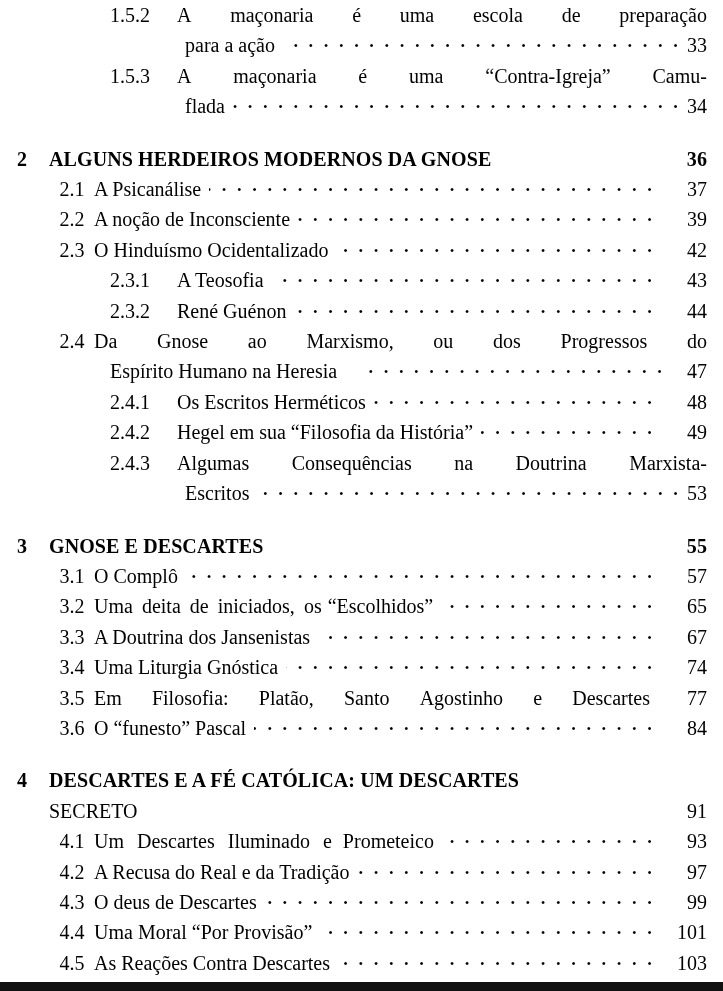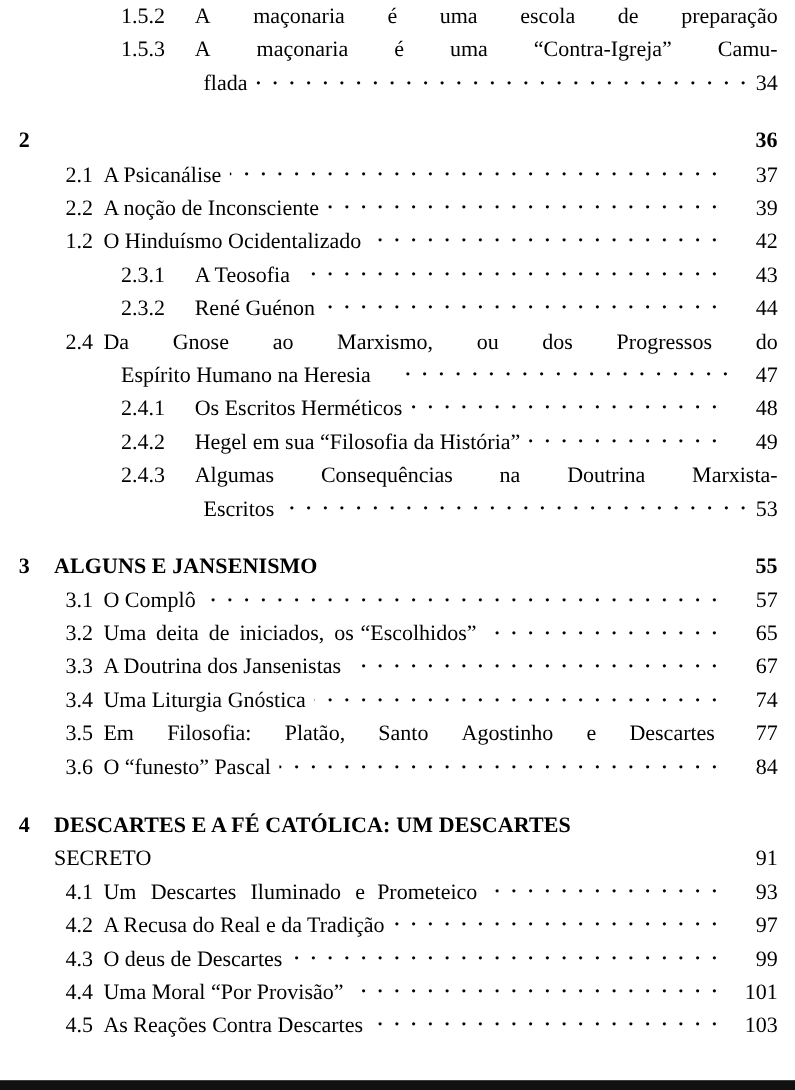--- a/index.html
+++ b/index.html
@@ -144,20 +144,25 @@
       <span class="w">A</span>
         <span class="w">maçonaria</span>
         <span class="w">é</span>
         <span class="w">uma</span>
         <span class="w">escola</span>
         <span class="w">de</span>
         <span class="w">preparação</span>
     </span>
   </div>
 
+  <div class="toc-row cont-subsection">
+    <span class="title">para a ação</span>
+    <span class="leader"></span>
+    <span class="pageno">33</span>
+  </div>
 
   <div class="toc-row lvl-subsection wrap-first">
     <span class="num">1.5.3</span>
     <span class="title">
       <span class="w">A</span>
         <span class="w">maçonaria</span>
         <span class="w">é</span>
         <span class="w">uma</span>
         <span class="w">“Contra-Igreja”</span>
         <span class="w">Camu-</span>
@@ -167,40 +172,41 @@
   <div class="toc-row cont-subsection">
     <span class="title">flada</span>
     <span class="leader"></span>
     <span class="pageno">34</span>
   </div>
 
   <div class="chapter-gap"></div>
 
   <div class="toc-row lvl-chapter">
     <span class="num">2</span>
+    <span class="title">ALGUNS HERDEIROS MODERNOS DA GNOSE</span>
     <span class="spacer"></span>
     <span class="pageno">36</span>
   </div>
 
   <div class="toc-row lvl-section">
     <span class="num">2.1</span>
     <span class="title">A Psicanálise</span>
     <span class="leader"></span>
     <span class="pageno">37</span>
   </div>
 
   <div class="toc-row lvl-section">
     <span class="num">2.2</span>
     <span class="title">A noção de Inconsciente</span>
     <span class="leader"></span>
     <span class="pageno">39</span>
   </div>
 
   <div class="toc-row lvl-section">
-    <span class="num">1.2</span>
+    <span class="num">2.3</span>
     <span class="title">O Hinduísmo Ocidentalizado</span>
     <span class="leader"></span>
     <span class="pageno">42</span>
   </div>
 
   <div class="toc-row lvl-subsection">
     <span class="num">2.3.1</span>
     <span class="title">A Teosofia</span>
     <span class="leader"></span>
     <span class="pageno">43</span>
@@ -261,21 +267,21 @@
   <div class="toc-row cont-subsection">
     <span class="title">Escritos</span>
     <span class="leader"></span>
     <span class="pageno">53</span>
   </div>
 
   <div class="chapter-gap"></div>
 
   <div class="toc-row lvl-chapter">
     <span class="num">3</span>
-    <span class="title">ALGUNS E JANSENISMO</span>
+    <span class="title">GNOSE E DESCARTES</span>
     <span class="spacer"></span>
     <span class="pageno">55</span>
   </div>
 
   <div class="toc-row lvl-section">
     <span class="num">3.1</span>
     <span class="title">O Complô</span>
     <span class="leader"></span>
     <span class="pageno">57</span>
   </div>

